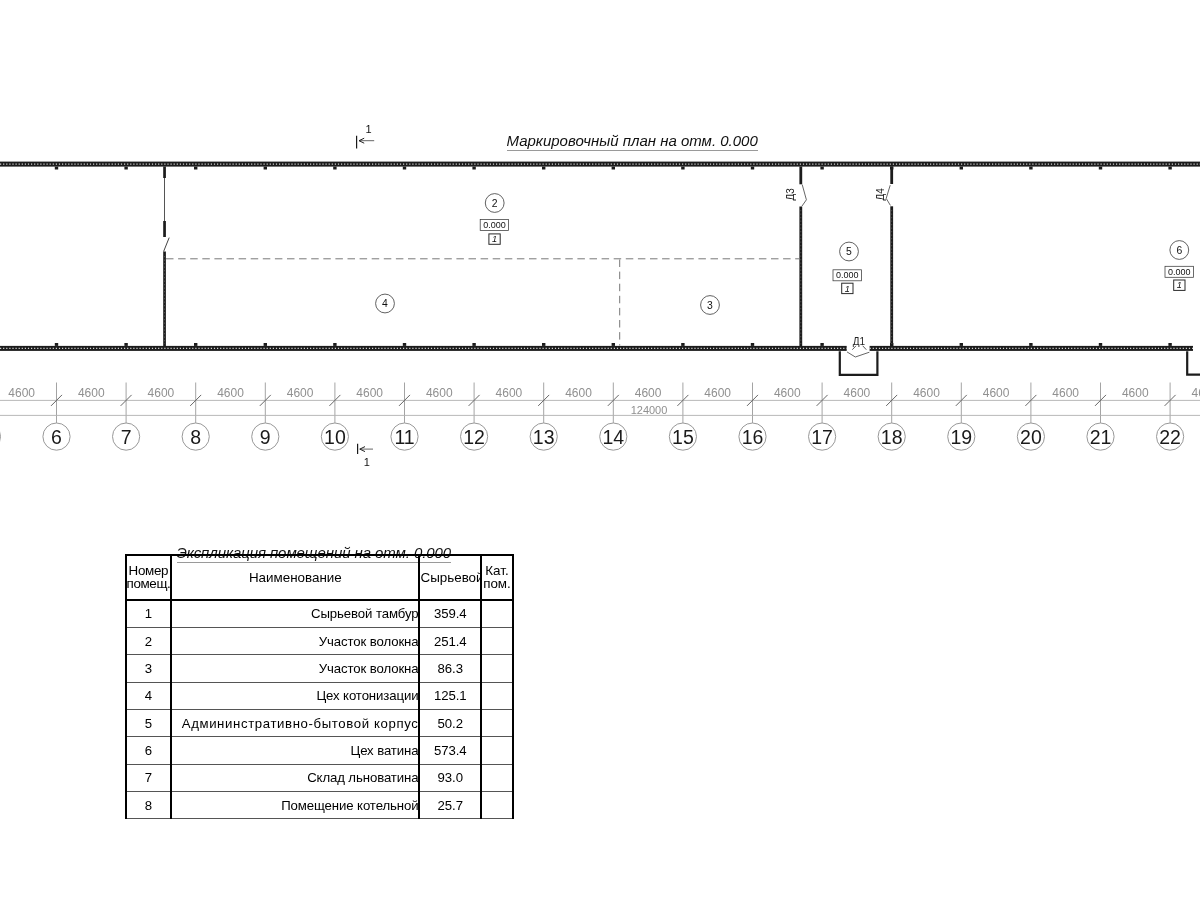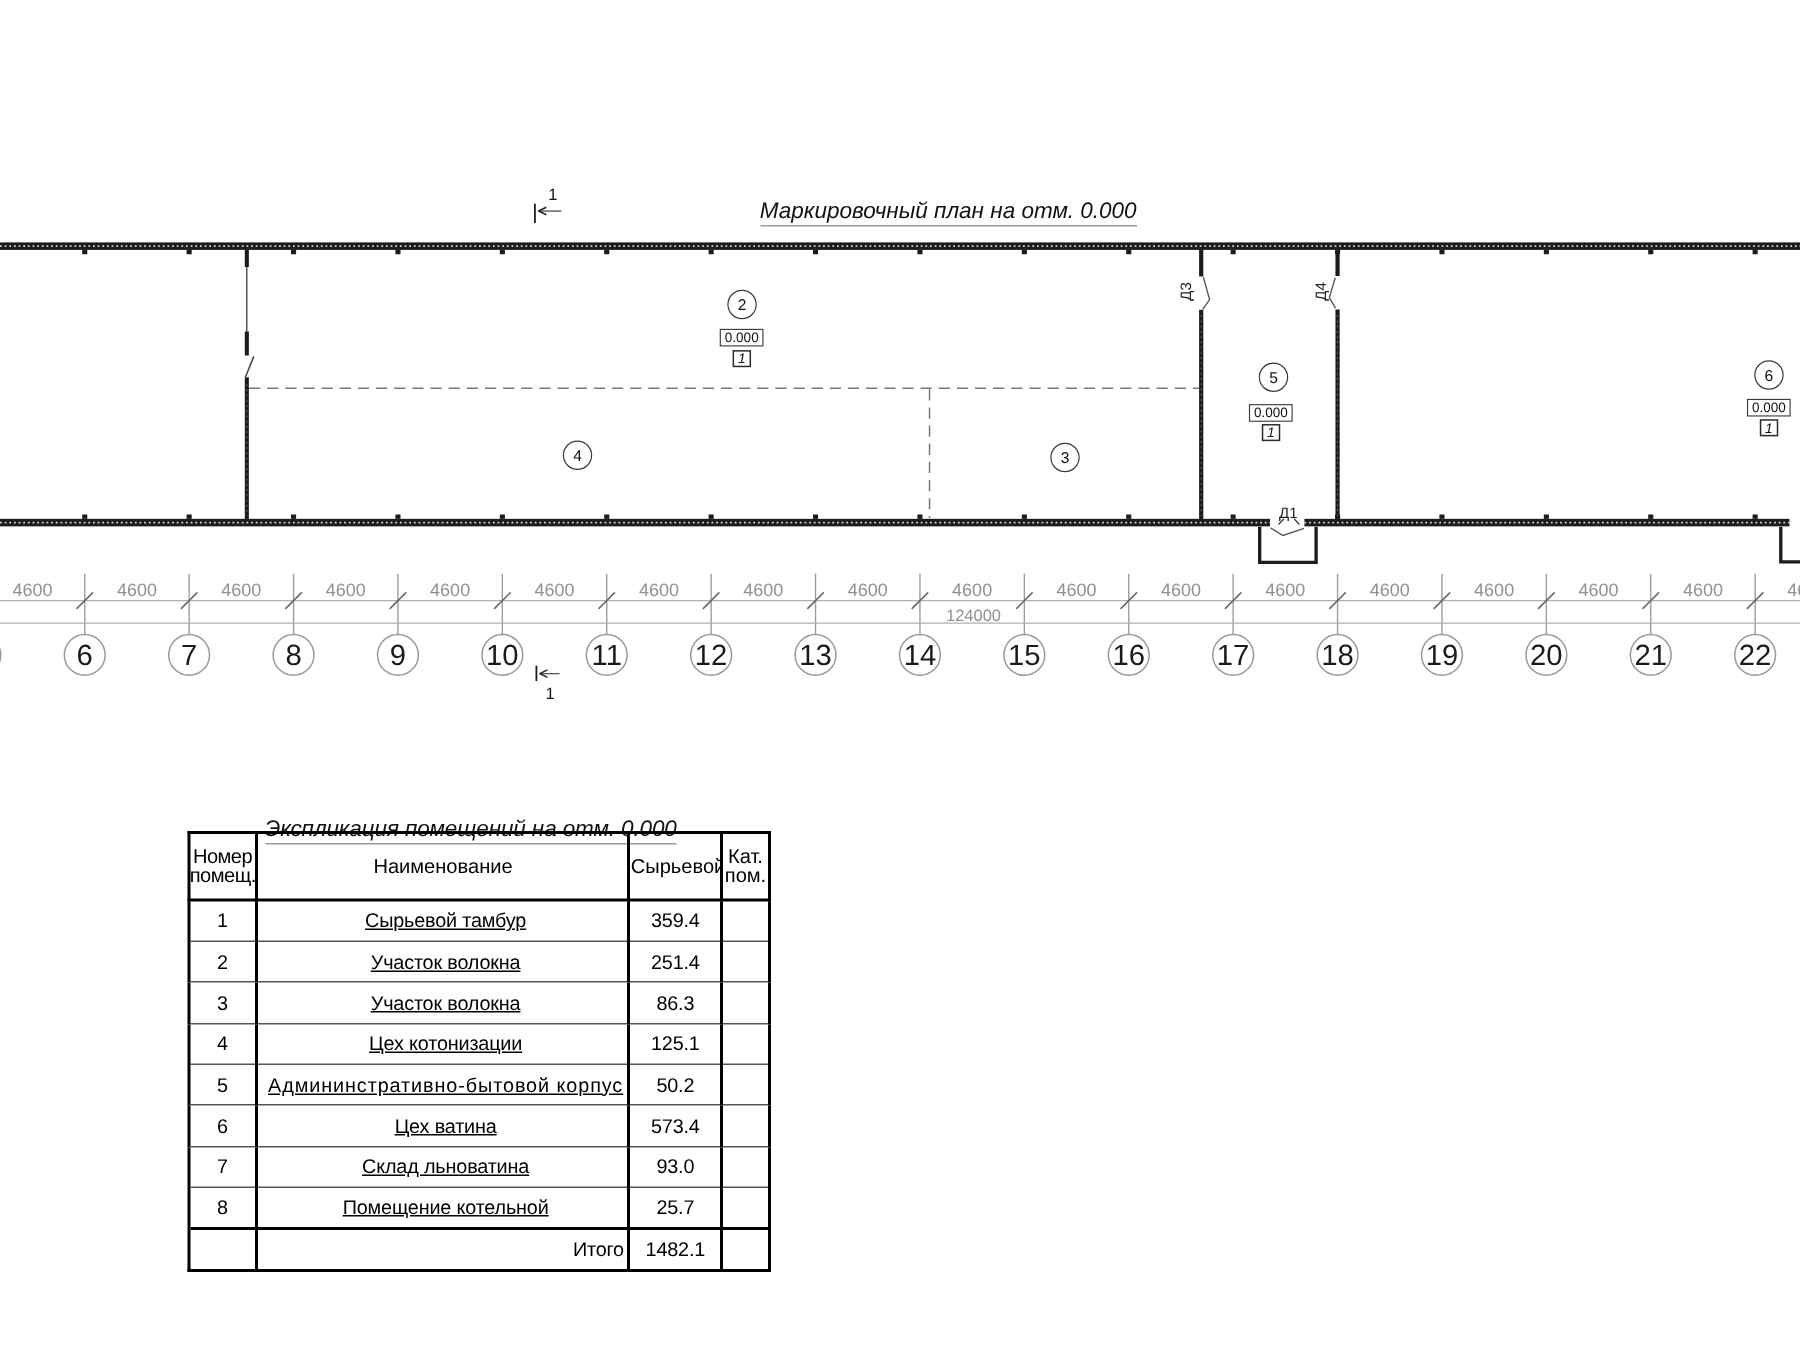--- a/index.html
+++ b/index.html
@@ -3,21 +3,21 @@
 <meta charset="utf-8">
 <style>
 html,body {margin:0; padding:0; background:#ffffff; width:1200px; height:900px; overflow:hidden;}
 body {font-family:"Liberation Sans", sans-serif; position:relative;}
 #plan {position:absolute; left:0; top:0;}
 .title {position:absolute; font-style:italic; font-size:15px; color:#111; white-space:nowrap;margin-top:22px;}
 .title .u {border-bottom:1.2px solid #9a9a9a; padding-bottom:1px;}
 table.ex {position:absolute; left:124.5px; top:553.5px; width:389px; border-collapse:collapse; table-layout:fixed; font-size:13.2px; letter-spacing:-0.1px; color:#000;}
 table.ex td {border-top:1px solid #555; border-bottom:1px solid #555; border-left:2px solid #000; border-right:2px solid #000; overflow:hidden; white-space:nowrap; padding:0;}
 table.ex .c {text-align:center;}
-table.ex .l {text-align:center; padding-left:3.5px;text-decoration:underline;}
+table.ex .l {text-align:right; padding-left:3.5px;}
 table.ex .r {text-align:right; padding-right:2.5px;}
 table.ex thead td {border:2px solid #000; text-align:center; line-height:13.4px; font-size:13.4px; letter-spacing:0;}
 table.ex thead td.n1 {letter-spacing:-0.35px;}
 tr.tot td {border-top:2px solid #000; border-bottom:2px solid #000;}
 </style>
 </head>
 <body>
 
 <div class="title" style="left:506.5px; top:110.3px;"><span class="u">Маркировочный план на отм. 0.000</span></div>
 
@@ -352,20 +352,14 @@
         <td></td>
       </tr>
 
 <tr style="height:27.35px">
         <td class="c">8</td>
         <td class="l">Помещение котельной</td>
         <td class="c">25.7</td>
         <td></td>
       </tr>
 
-<tr class="tot" style="height:28px">
-        <td></td>
-        <td class="r">Итого</td>
-        <td class="c">1482.1</td>
-        <td></td>
-      </tr>
 </tbody>
 </table>
 
 </body></html>

